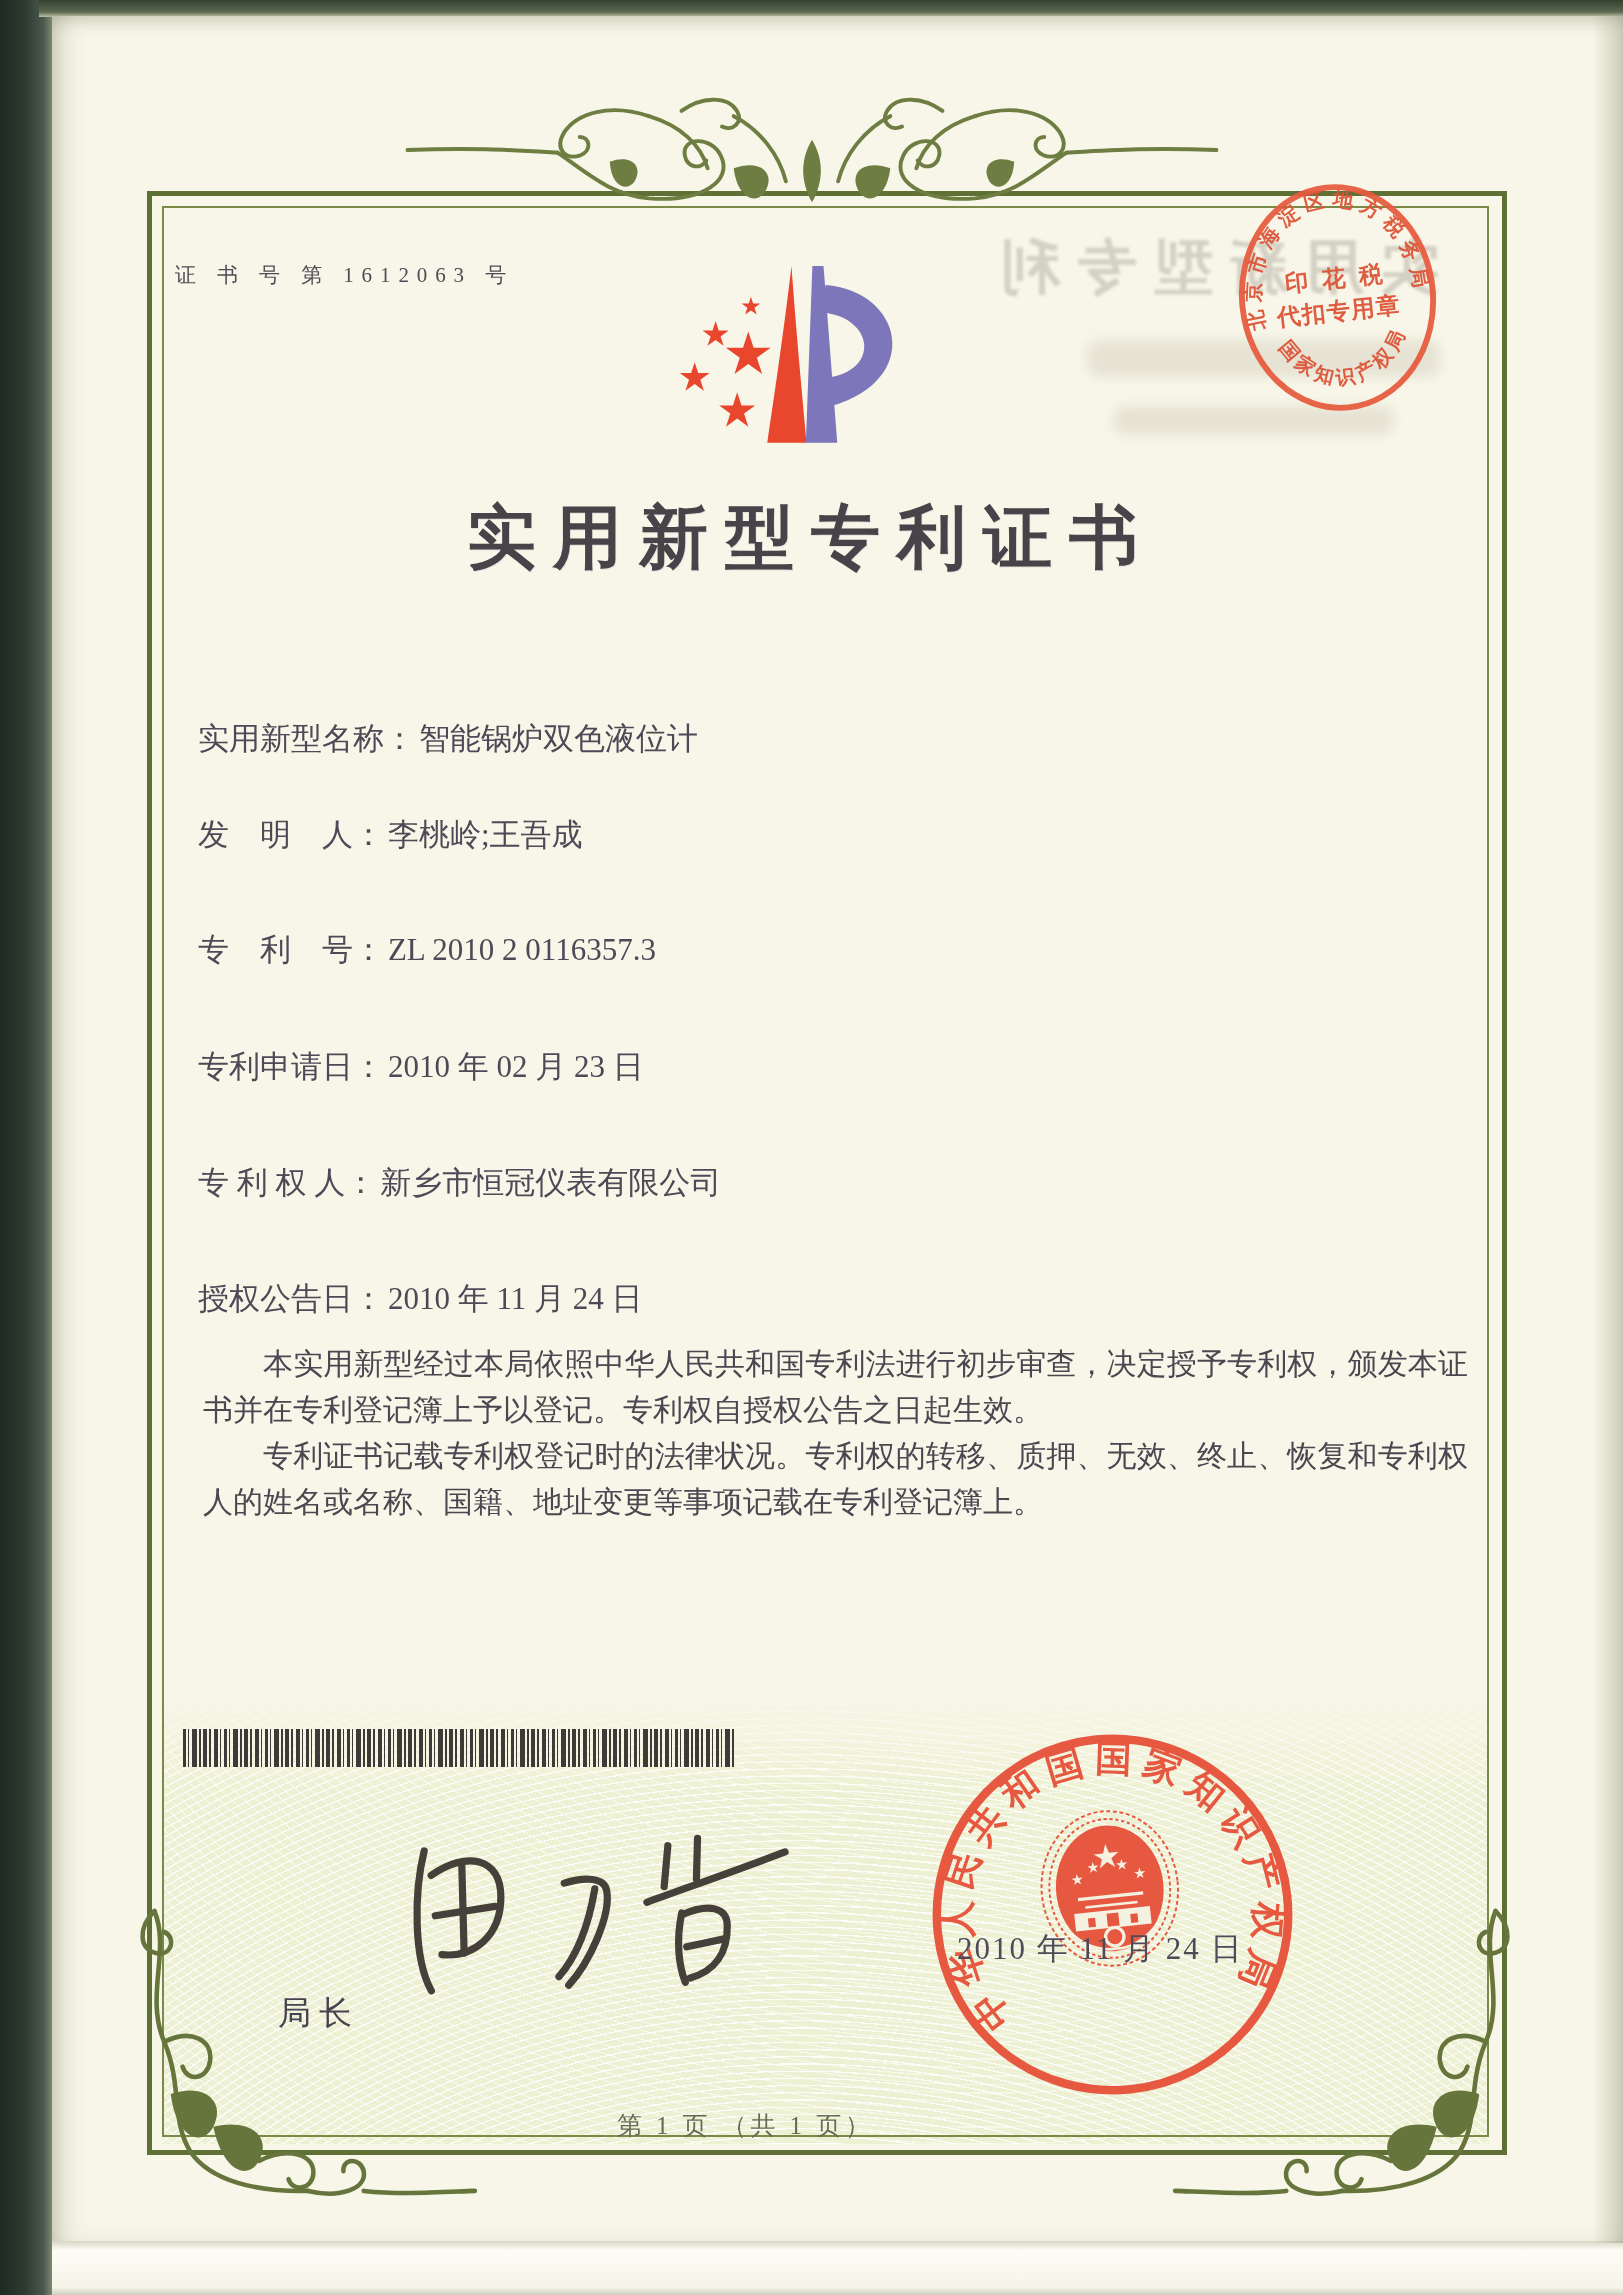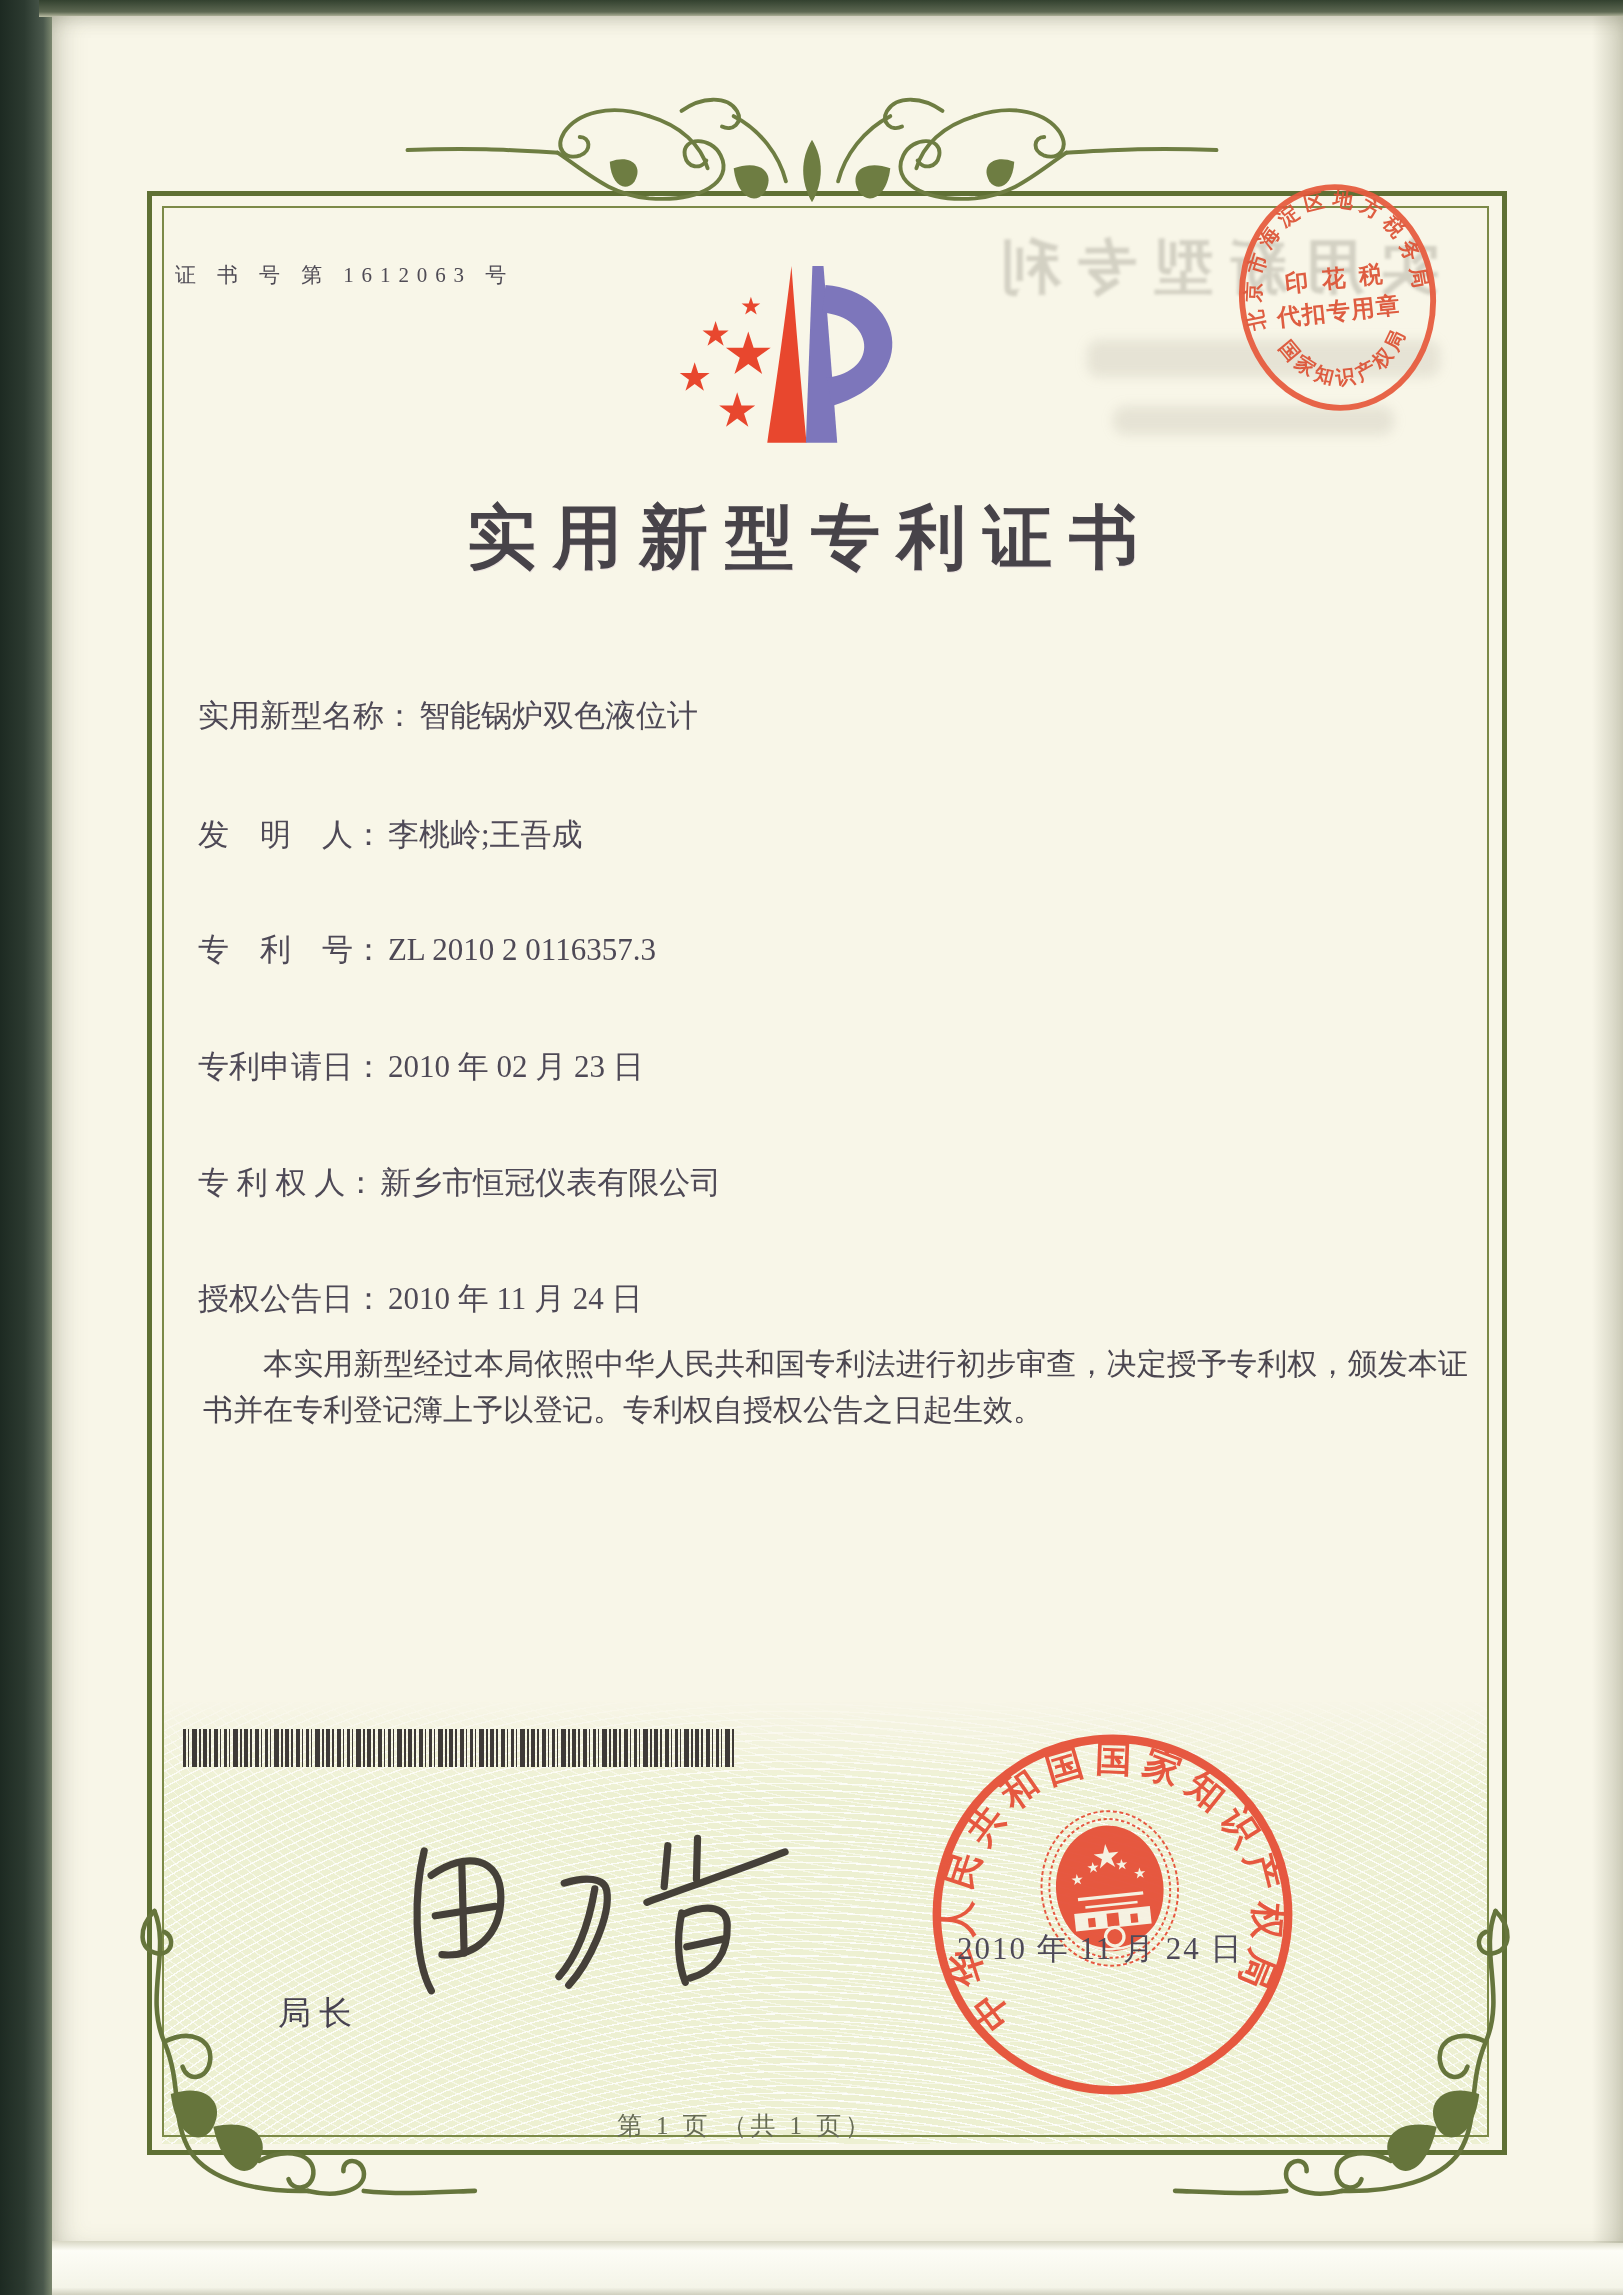--- a/index.html
+++ b/index.html
@@ -155,41 +155,42 @@
   </text>
   <text x="170" y="178" text-anchor="middle" font-size="36" letter-spacing="6" fill="#dd5437" font-weight="600">印 花 税</text>
   <text x="170" y="228" text-anchor="middle" font-size="36" letter-spacing="2" fill="#dd5437" font-weight="600">代扣专用章</text>
   <text font-size="30" letter-spacing="6" fill="#dd5437" font-weight="600">
     <textPath href="#taxBottom">国家知识产权局</textPath>
   </text>
 </svg>
 
 <div class="abs title">实用新型专利证书</div>
 
-<div class="abs row" style="top:695px;">
+<div class="abs row" style="top:718px;">
   <span>实用新型名称：</span><span class="val">智能锅炉双色液位计</span>
 </div>
 <div class="abs row" style="top:814px;">
   <span>发　明　人：</span><span class="val">李桃岭;王吾成</span>
 </div>
 <div class="abs row" style="top:929px;">
   <span>专　利　号：</span><span class="val">ZL 2010 2 0116357.3</span>
 </div>
 <div class="abs row" style="top:1046px;">
   <span>专利申请日：</span><span class="val">2010 年 02 月 23 日</span>
 </div>
 <div class="abs row" style="top:1162px;">
   <span>专 利 权 人：</span><span class="val">新乡市恒冠仪表有限公司</span>
 </div>
 <div class="abs row" style="top:1278px;">
   <span>授权公告日：</span><span class="val">2010 年 11 月 24 日</span>
 </div>
 
 <div class="abs body-text">
   <p>本实用新型经过本局依照中华人民共和国专利法进行初步审查，决定授予专利权，颁发本证书并在专利登记簿上予以登记。专利权自授权公告之日起生效。</p>
+  <p>专利证书记载专利权登记时的法律状况。专利权的转移、质押、无效、终止、恢复和专利权人的姓名或名称、国籍、地址变更等事项记载在专利登记簿上。</p>
 </div>
 
 <div class="abs barcode"></div>
 
 <div class="abs sig-label">局长</div>
 <svg class="abs" style="left:367px;top:1808px;transform:rotate(-4deg);" width="445" height="236" viewBox="0 0 680 360">
   <g stroke="#454039" fill="none" stroke-width="11" stroke-linecap="round" stroke-linejoin="round">
     <path d="M96,48 C76,110 68,210 92,262"></path>
     <path d="M104,86 C160,52 212,66 208,126 C204,186 160,216 112,208"></path>
     <path d="M106,148 L198,140"></path>

